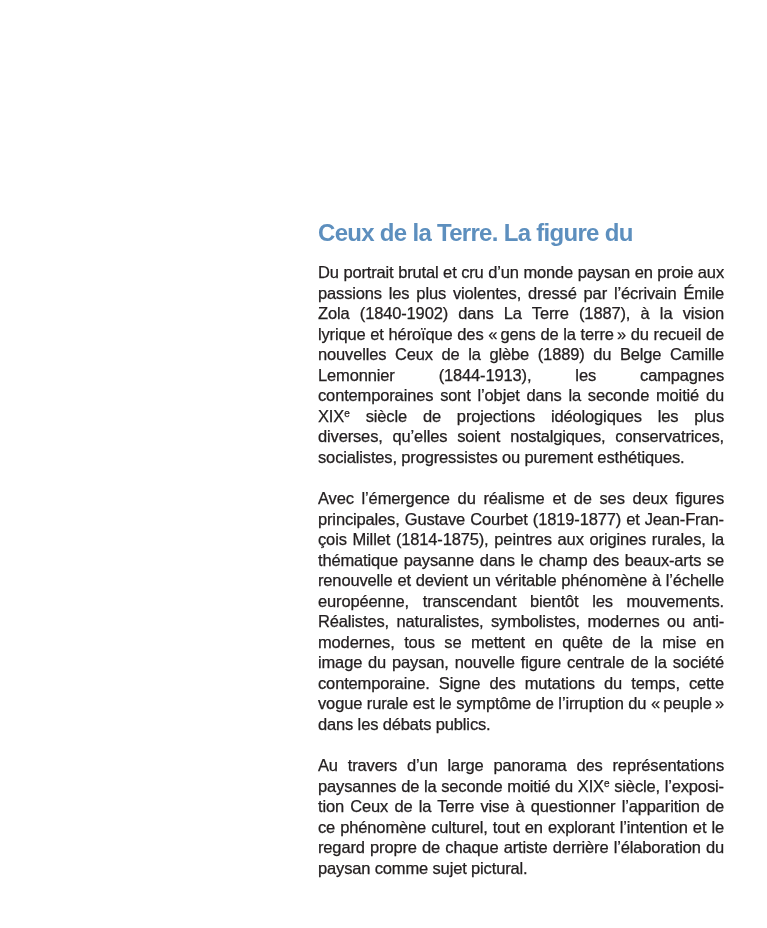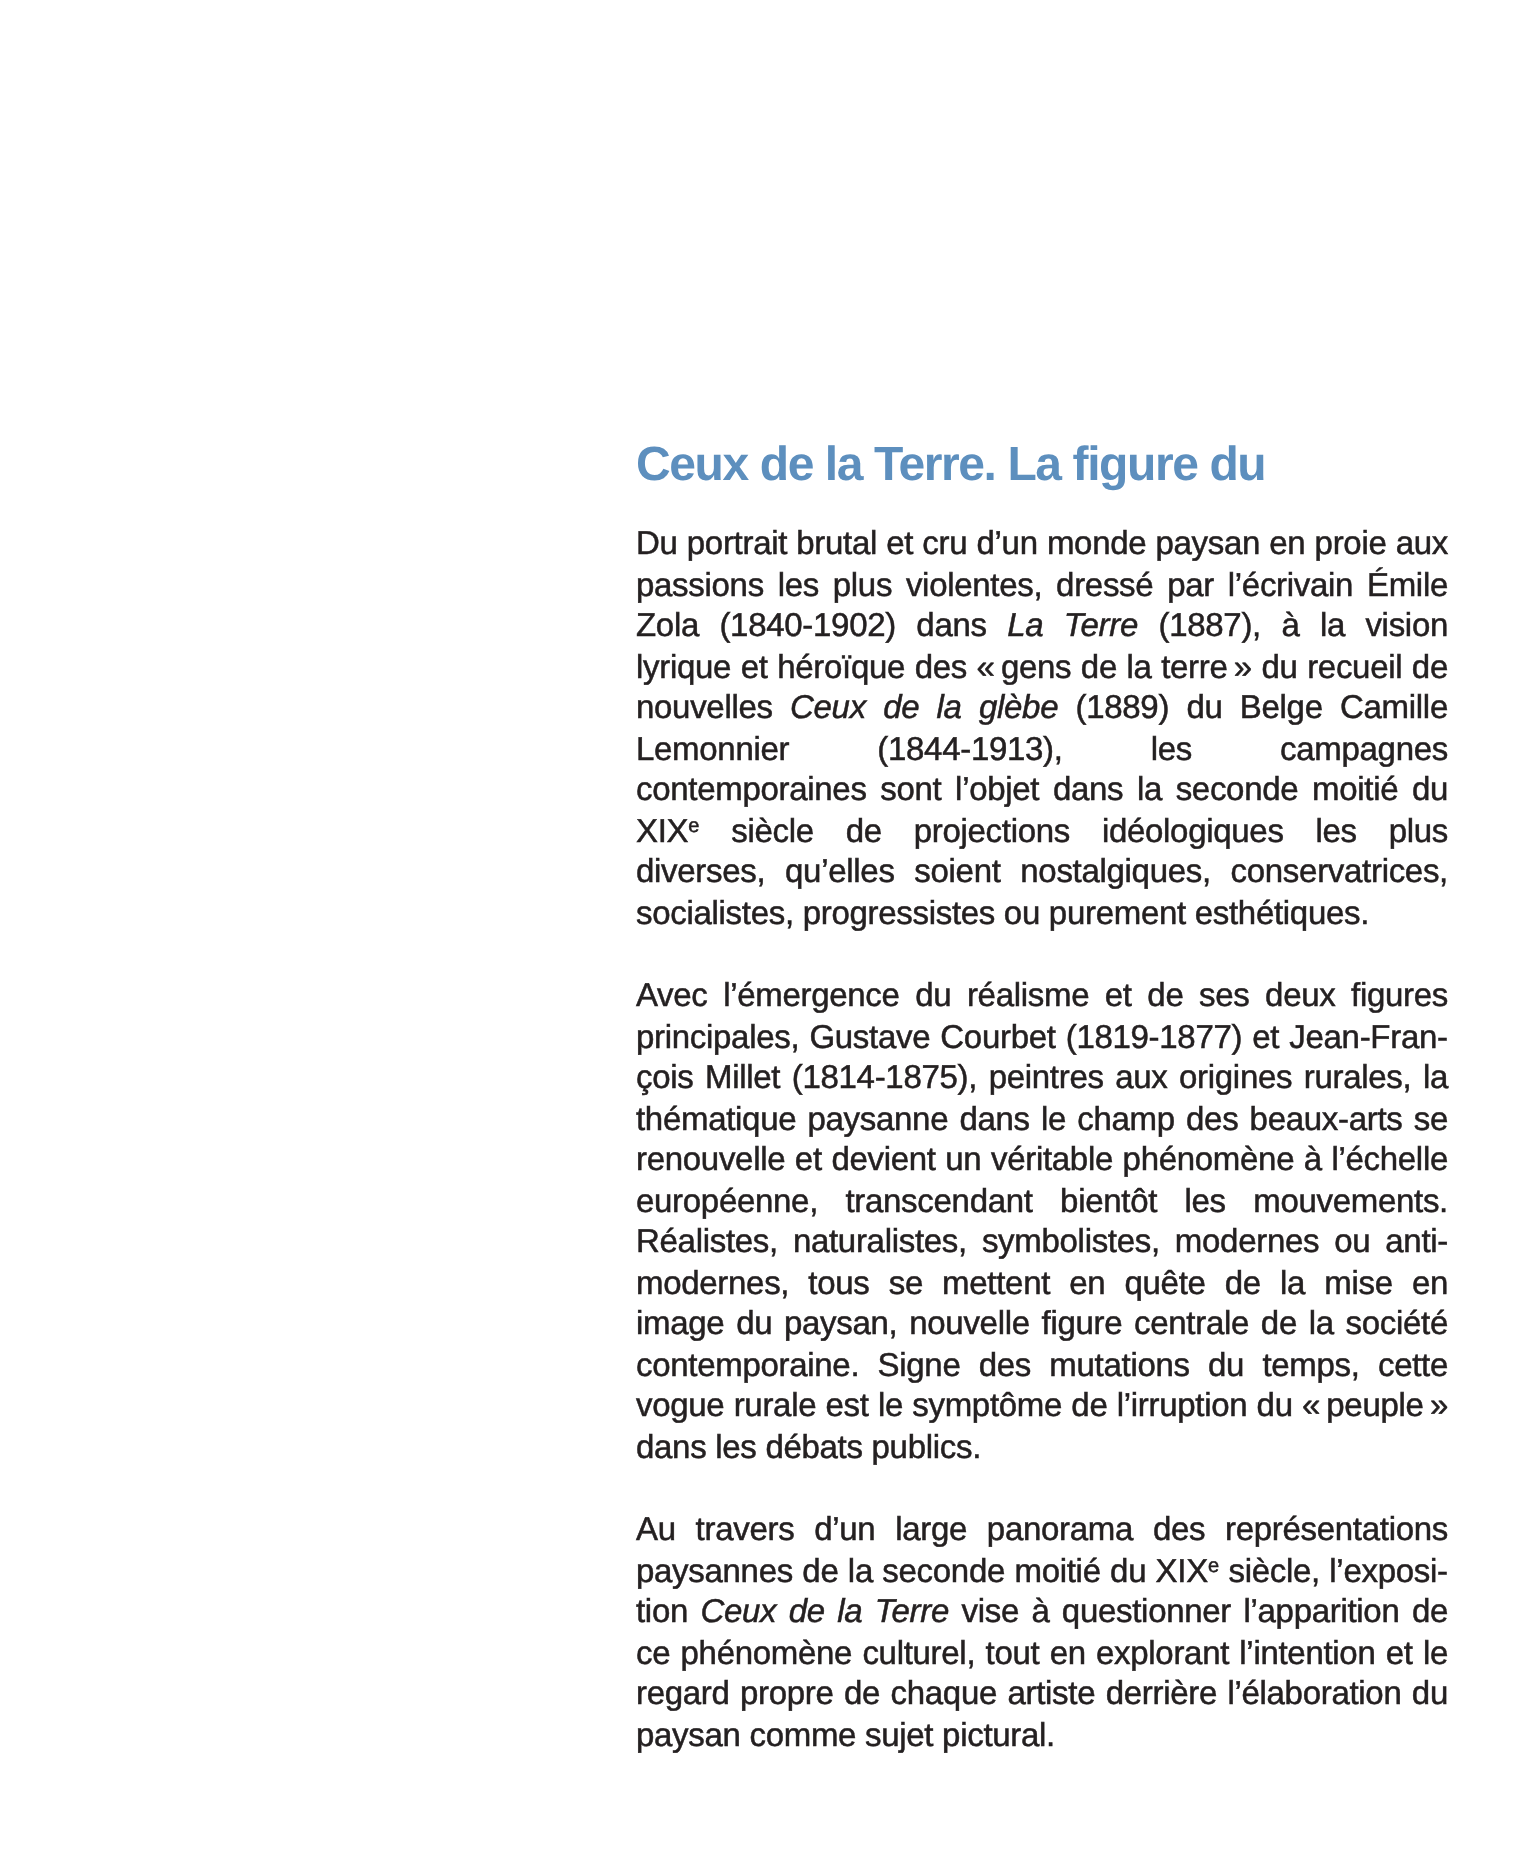--- a/index.html
+++ b/index.html
@@ -43,21 +43,20 @@
     line-height: 20.5px;
     letter-spacing: -0.15px;
     color: #242021;
     text-align: justify;
     -webkit-text-stroke: 0.25px currentColor;
   }
   .body-text p.para:last-child {
     margin-bottom: 0;
   }
   .italic {
-    font-style: italic;
   }
   .sup {
     font-size: 10px;
     letter-spacing: 0;
     position: relative;
     top: -5px;
     line-height: 0;
   }
 </style>
 </head>

